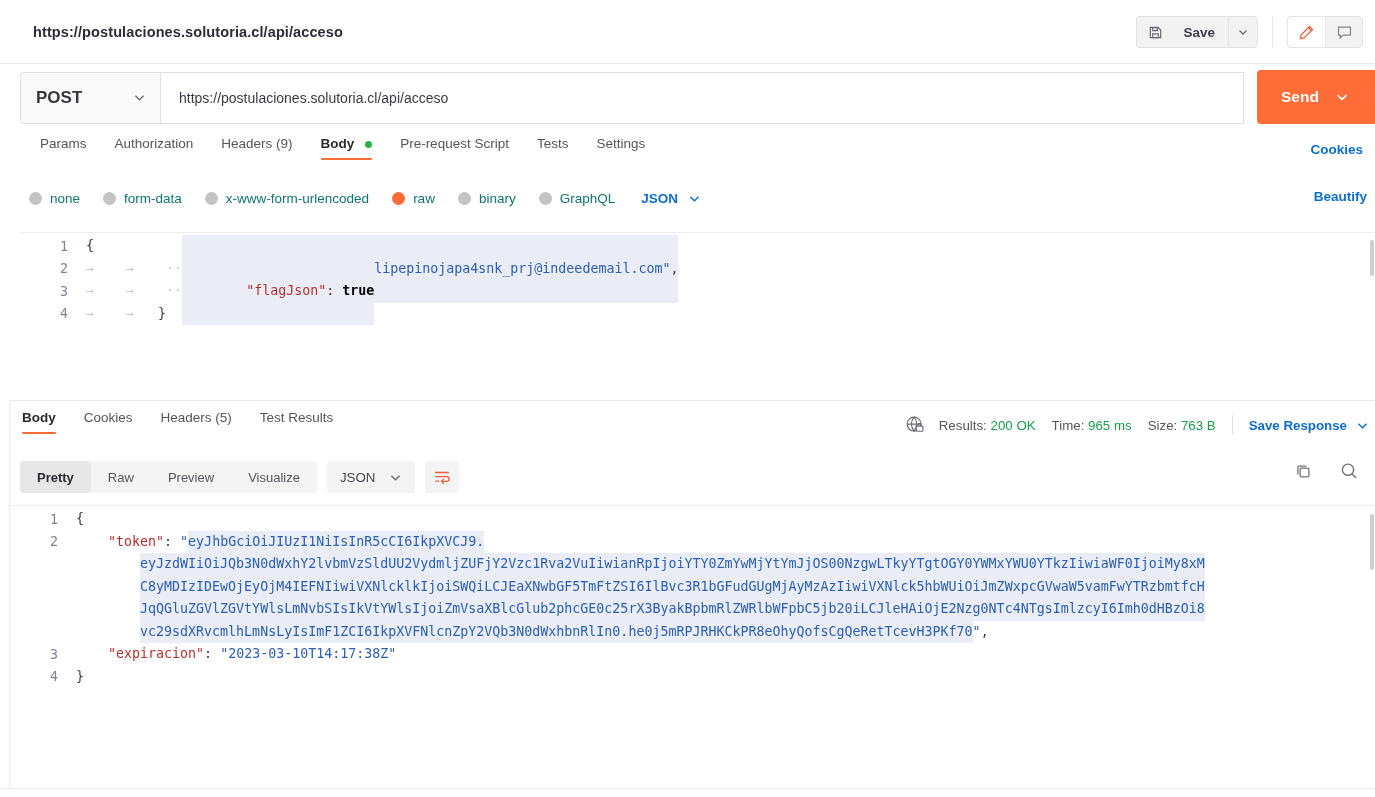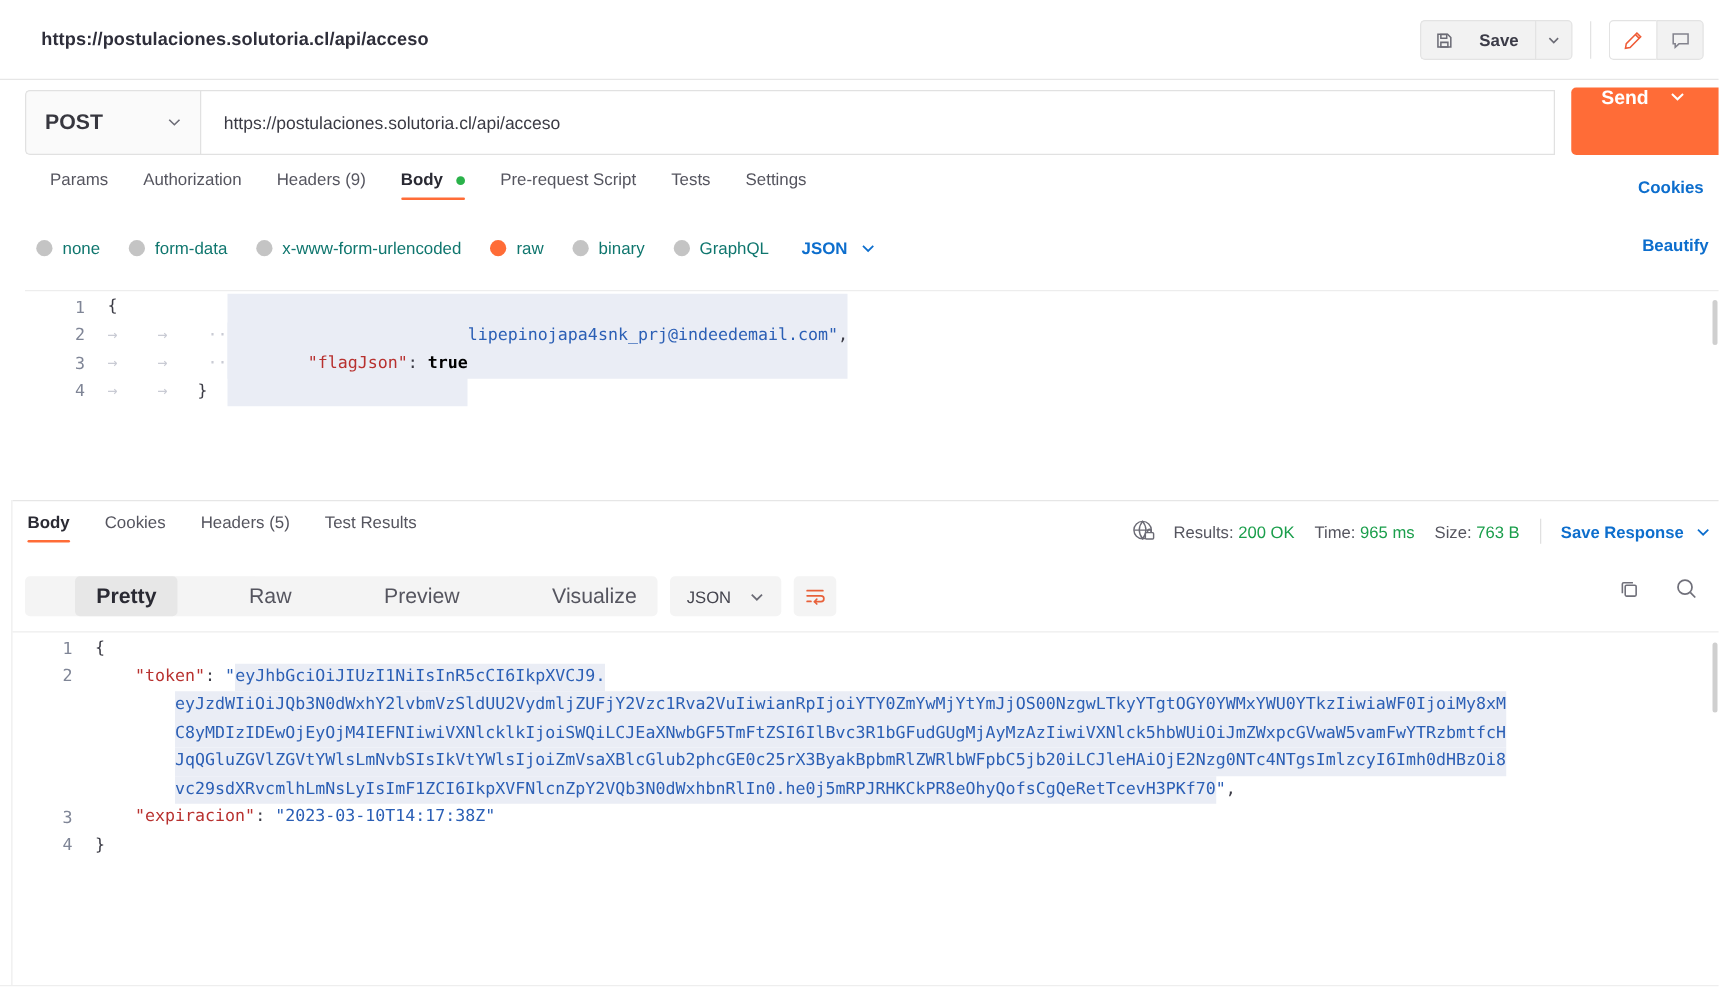--- a/index.html
+++ b/index.html
@@ -67,21 +67,21 @@
   .url-box {
     flex:1; height:52px; border:1px solid #e1e1e1; background:#fff;
     display:flex; align-items:center; padding-left:18px;
     font-size:14px; color:#3a3a44;
     max-width:1084px;
   }
   .send-btn {
     position:absolute; right:0px; top:70px;
     height:54px; min-width:118px;
     background:#ff6c37; color:#fff; border-radius:4px 0 0 4px;
-    display:flex; align-items:flex-start; gap:16px; padding:0 18px 0 24px;
+    display:flex; align-items:center; gap:16px; padding:0 18px 0 24px;
     font-size:15.5px; font-weight:bold; cursor:pointer;
   }
 
   
   .req-tabs {
     position:absolute; left:0; top:133px; width:1262px; height:40px;
     display:flex; align-items:flex-start; padding-left:26px; gap:0;
   }
   .rtab {
     position:relative; font-size:13.5px; color:#55555f;
@@ -173,21 +173,21 @@
   
   .resp-toolbar {
     position:absolute; left:0; top:455px; width:1375px; height:44px;
     display:flex; align-items:center; padding-left:20px; gap:10px;
   }
   .seg-group {
     display:flex; align-items:center; background:#f4f4f4; border-radius:4px; height:32px;
   }
   .seg {
     padding:0 17px; height:32px; display:flex; align-items:center;
-    font-size:17px; color:#55555f; cursor:pointer; border-radius:4px;margin-left:40px;
+    font-size:13px; color:#55555f; cursor:pointer; border-radius:4px;
   }
   .seg.active { background:#e7e7e7; color:#2a2a33; font-weight:bold; }
   .fmt-select {
     display:flex; align-items:center; gap:14px; height:32px; padding:0 13px;
     background:#f4f4f4; border-radius:4px; font-size:13.3px; color:#44444e; cursor:pointer;
   }
   .wrap-btn {
     width:34px; height:32px; background:#f4f4f4; border-radius:4px;
     display:flex; align-items:center; justify-content:center; cursor:pointer;
   }

